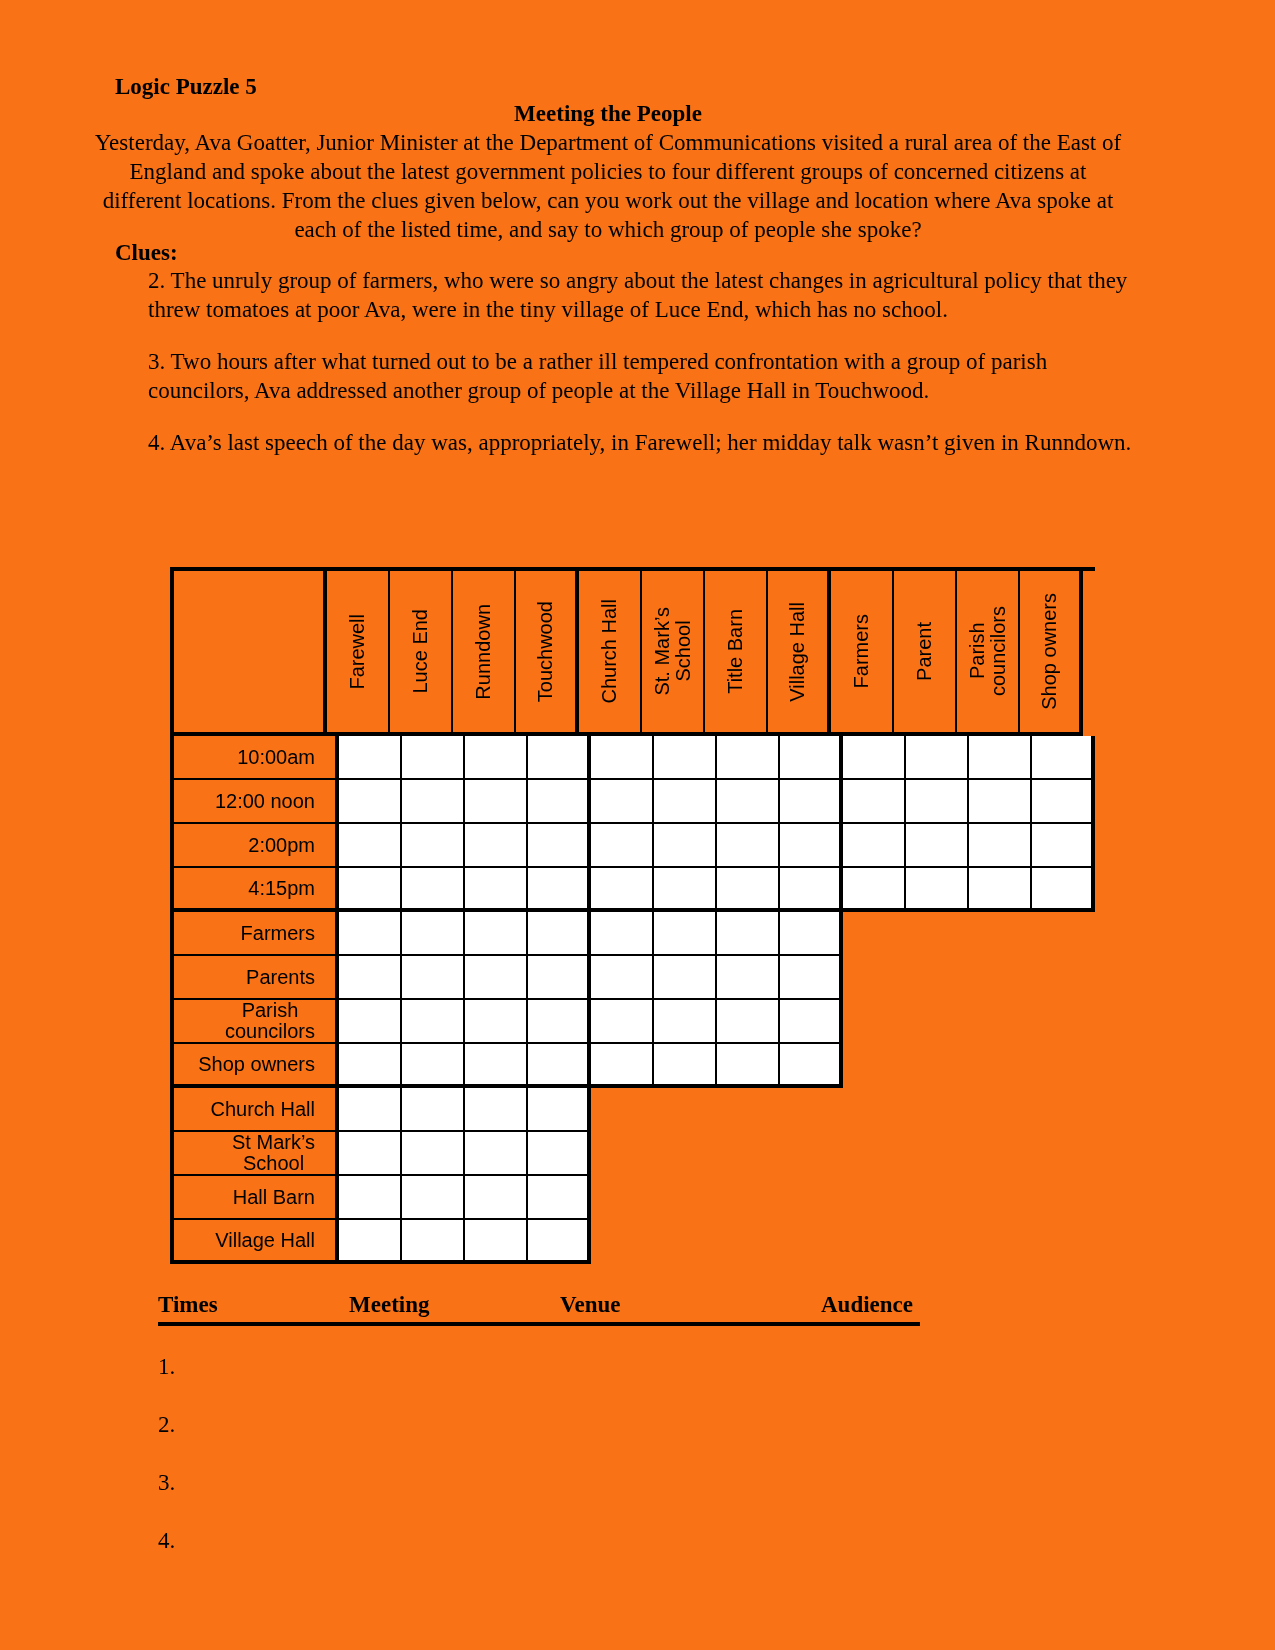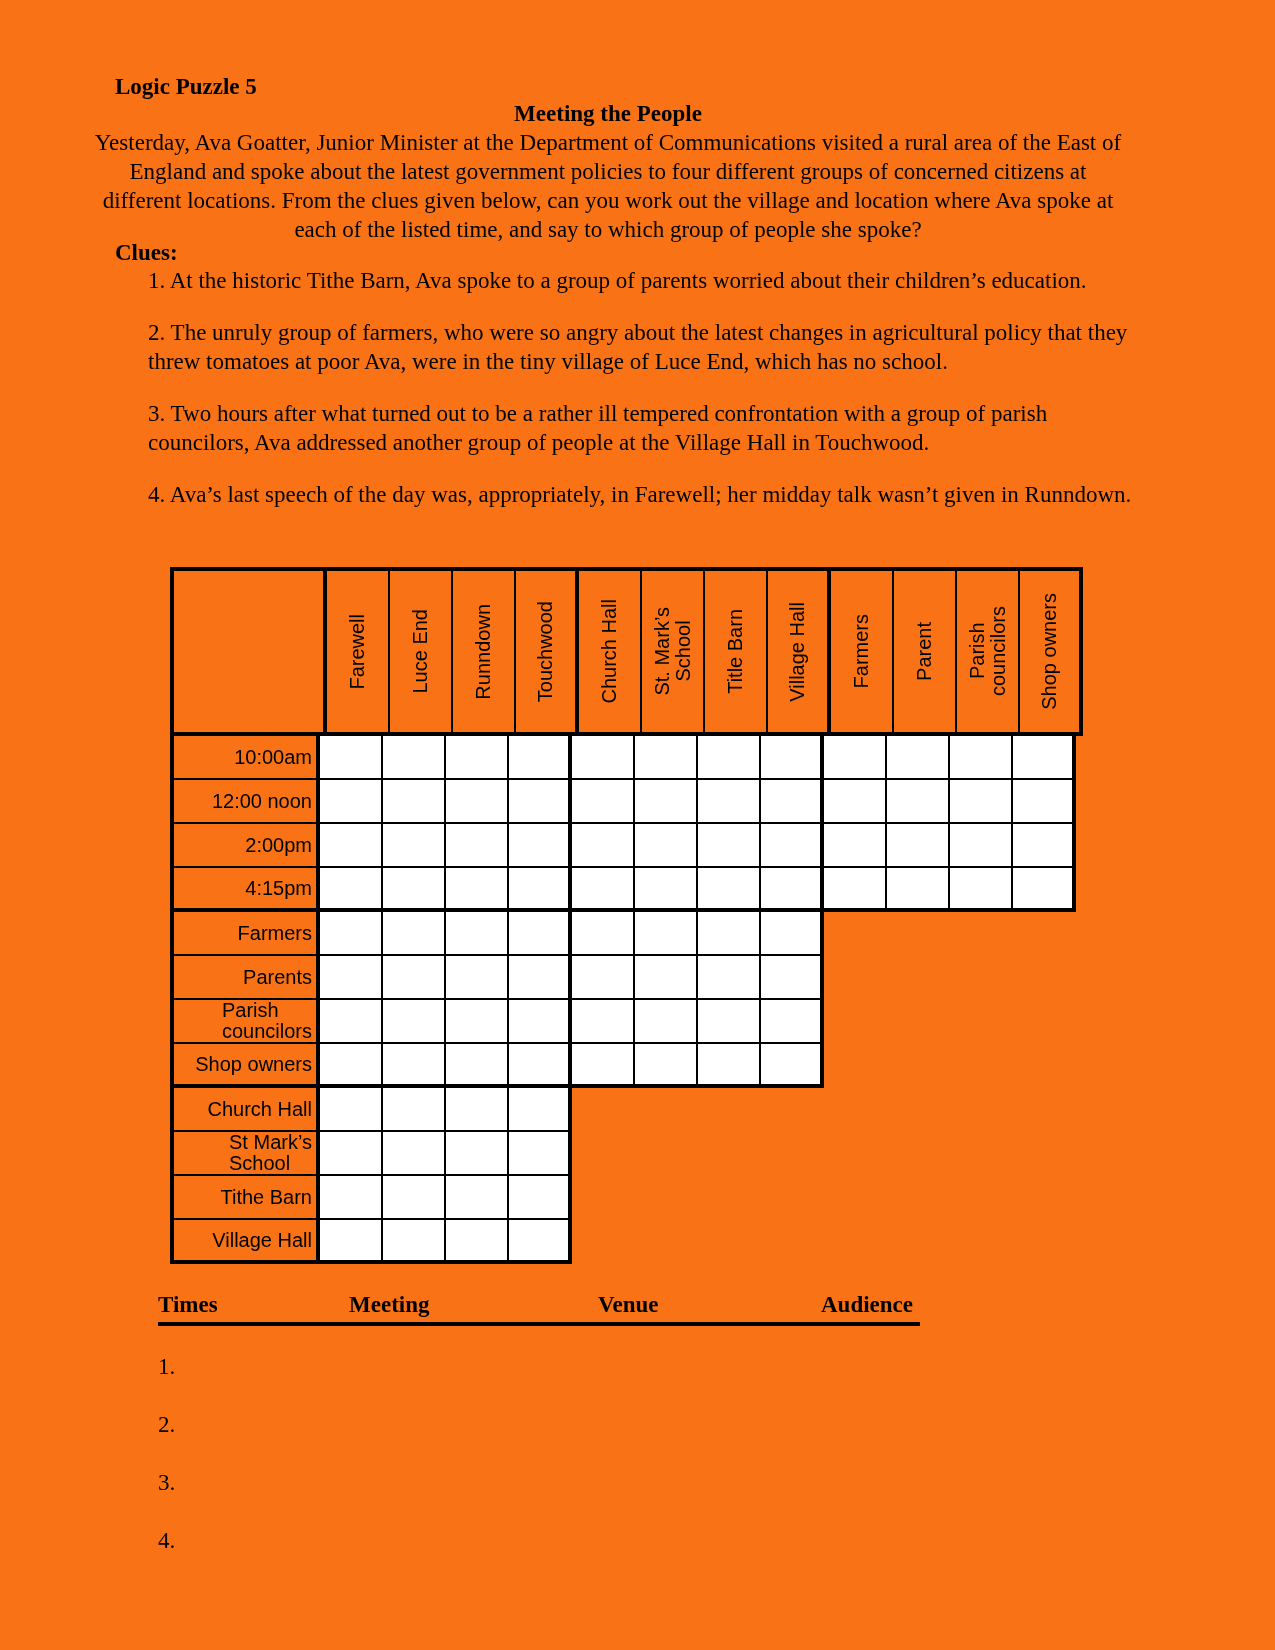--- a/index.html
+++ b/index.html
@@ -19,24 +19,24 @@
            font-family:"Liberation Sans", sans-serif; font-size:20px; }
   .grow { display:flex; }
   .hdr-row { border-top:4px solid #000; }
   .corner { width:153px; height:165px; box-sizing:border-box;
             border-right:4px solid #000; border-bottom:4px solid #000; }
   .hdr { width:63px; height:165px; box-sizing:border-box;
          border-right:2px solid #000; border-bottom:4px solid #000;
          display:flex; align-items:center; justify-content:center; overflow:hidden; }
   .rot { writing-mode:vertical-rl; transform:rotate(180deg);
          white-space:pre-line; line-height:21px; text-align:center; }
-  .grid-row > .row-label { width:146px; height:44px; box-sizing:border-box;
+  .grid-row > .row-label { width:165px; height:44px; box-sizing:border-box;
          border-right:4px solid #000; border-bottom:2px solid #000;
          display:flex; align-items:center; justify-content:flex-end;
-         text-align:left; padding-right:4px; line-height:21px; white-space:pre-line; }
+         text-align:center; padding-right:20px; line-height:21px; white-space:pre-line; }
   .cell { width:63px; height:44px; box-sizing:border-box;
           border-right:2px solid #000; border-bottom:2px solid #000; background:#fff; }
   .grow > :nth-child(5), .grow > :nth-child(9), .grow > :nth-child(13) { border-right-width:4px; }
   .sec-end > * { border-bottom-width:4px !important; }
   
   .answers-header { position:absolute; left:158px; top:1290px; width:762px; height:32px;
                     border-bottom:4px solid #000; font-size:23px; font-weight:bold;text-align:right; }
   .ah { position:absolute; top:2px; }
   .answer-list { position:absolute; left:158px; top:1355px; font-size:23px; line-height:24px; }
   .answer-num { margin:0 0 34px 0; }
@@ -45,21 +45,20 @@
 <body>
 
 <div class="page">
 
   <div class="doc-label">Logic Puzzle 5</div>
   <div class="doc-title">Meeting the People</div>
   <div class="intro">Yesterday, Ava Goatter, Junior Minister at the Department of Communications visited a rural area of the East of England and spoke about the latest government policies to four different groups of concerned citizens at different locations. From the clues given below, can you work out the village and location where Ava spoke at each of the listed time, and say to which group of people she spoke?</div>
   <div class="clues-label">Clues:</div>
 
   <div class="clues">
-    <p class="clue">1. At the historic Tithe Barn, Ava spoke to a group of parents worried about their children’s education.</p>
     <p class="clue">2. The unruly group of farmers, who were so angry about the latest changes in agricultural policy that they threw tomatoes at poor Ava, were in the tiny village of Luce End, which has no school.</p>
     <p class="clue">3. Two hours after what turned out to be a rather ill tempered confrontation with a group of parish councilors, Ava addressed another group of people at the Village Hall in Touchwood.</p>
     <p class="clue">4. Ava’s last speech of the day was, appropriately, in Farewell; her midday talk wasn’t given in Runndown.</p>
   </div>
 
   <div class="lgrid">
     <div class="grow hdr-row">
       <div class="corner"></div>
       <div class="hdr">
           <span class="rot">Farewell</span>
@@ -214,39 +213,39 @@
       </div>
     <div class="grow grid-row">
         <div class="row-label">St Mark’s
 School</div>
         <div class="cell"></div>
         <div class="cell"></div>
         <div class="cell"></div>
         <div class="cell"></div>
       </div>
     <div class="grow grid-row">
-        <div class="row-label">Tithe Barn</div>
+        <div class="row-label">Hall Barn</div>
         <div class="cell"></div>
         <div class="cell"></div>
         <div class="cell"></div>
         <div class="cell"></div>
       </div>
     <div class="grow grid-row sec-end">
         <div class="row-label">Village Hall</div>
         <div class="cell"></div>
         <div class="cell"></div>
         <div class="cell"></div>
         <div class="cell"></div>
       </div>
   </div>
 
   <div class="answers-header">
     <span class="ah" style="left: 0px;">Times</span>
     <span class="ah" style="left: 191px;">Meeting</span>
-    <span class="ah" style="left: 440px;">Venue</span>
+    <span class="ah" style="left: 402px;">Venue</span>
     <span class="ah" style="left: 663px;">Audience</span>
   </div>
 
   <div class="answer-list">
     <p class="answer-num">1.</p>
     <p class="answer-num">2.</p>
     <p class="answer-num">3.</p>
     <p class="answer-num">4.</p>
   </div>
 

